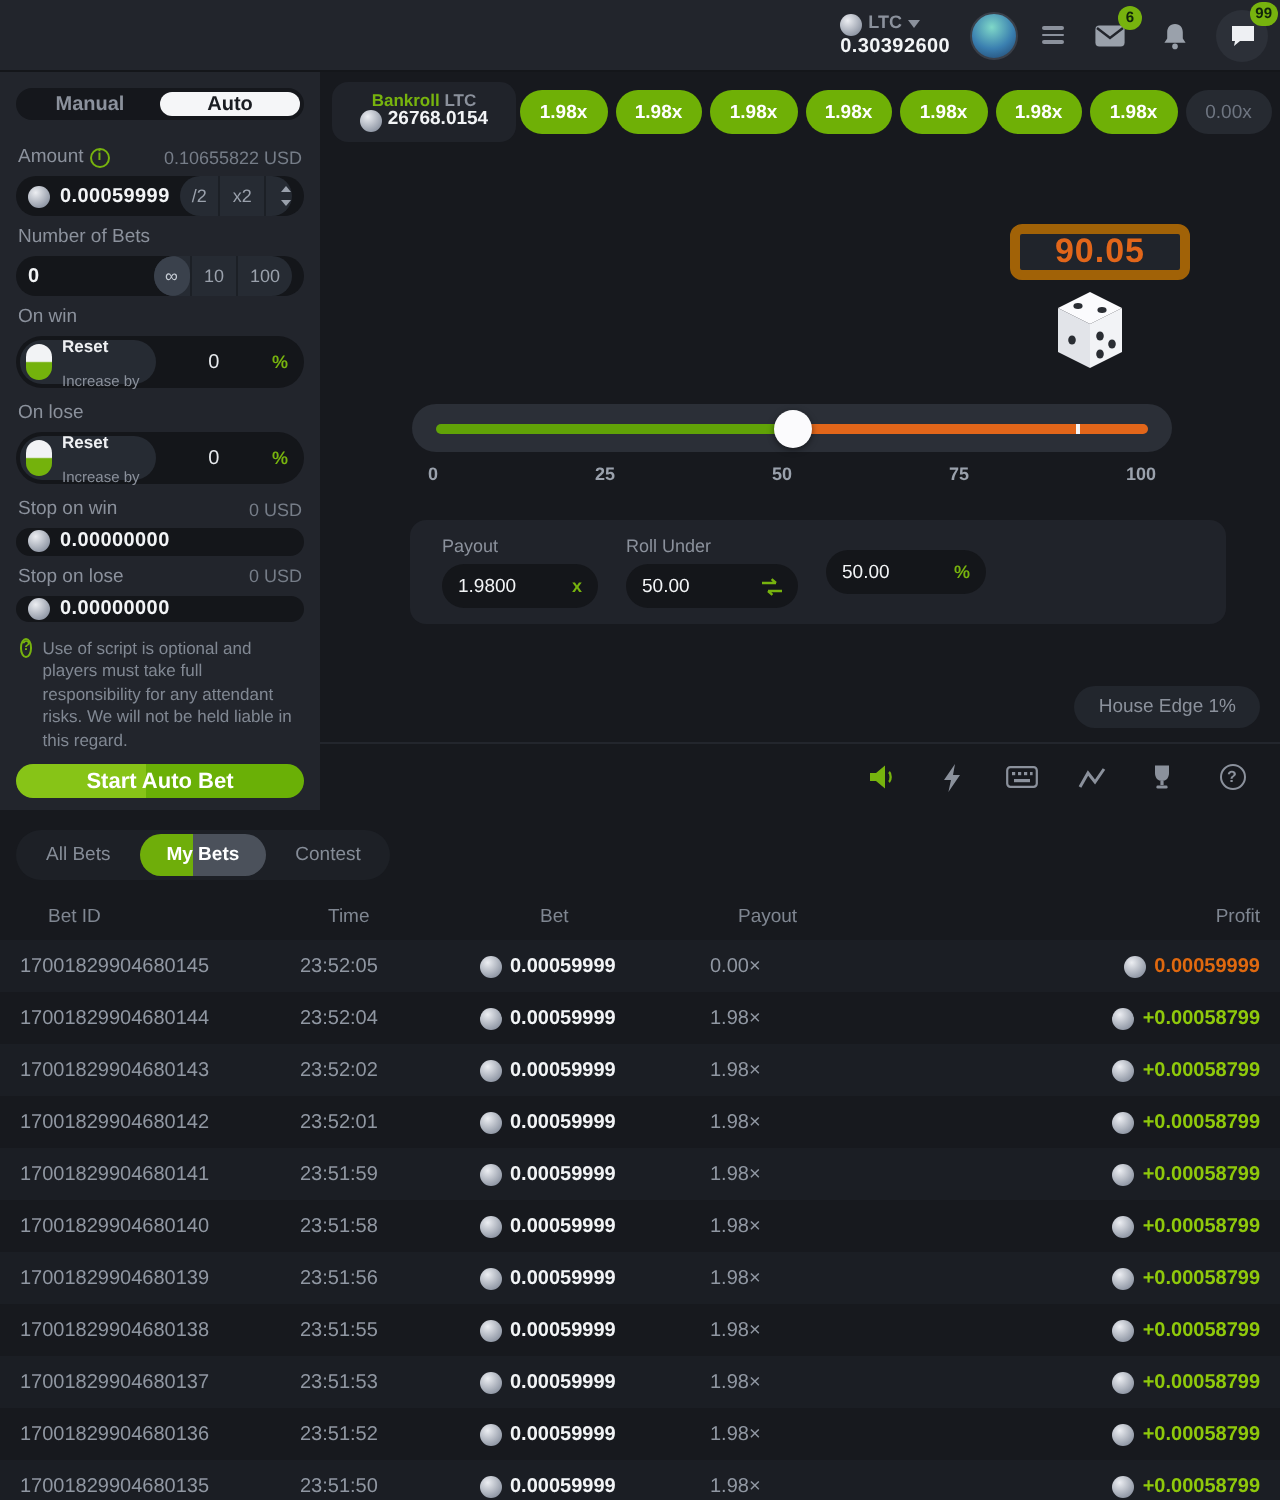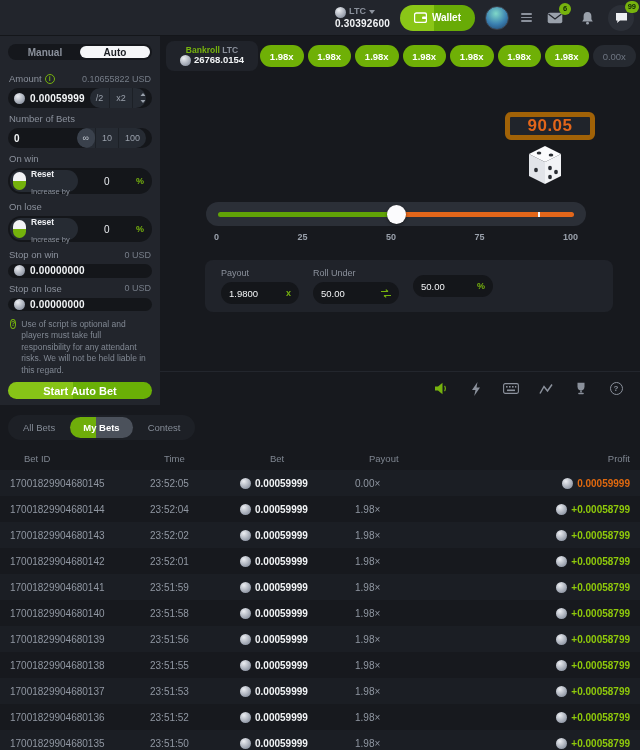--- a/index.html
+++ b/index.html
@@ -108,27 +108,20 @@
 
   <header>
     <div class="currency">
       <div class="cur-top">
         <span class="coin"></span>
         <span>LTC</span>
         <span class="chev"></span>
       </div>
       <div class="cur-bal">0.30392600</div>
     </div>
-    <button class="wallet-btn">
-      <svg width="13" height="11" viewBox="0 0 13 11">
-          <rect x="0.5" y="1" width="12" height="9.5" rx="2" fill="none" stroke="#fff" stroke-width="1.4"></rect>
-          <rect x="8" y="4.5" width="4.5" height="2.6" rx="1.2" fill="#fff"></rect>
-        </svg>
-      <span>Wallet</span>
-    </button>
     <div class="avatar"></div>
     <div class="menu-bars">
         <i></i>
         <i></i>
         <i></i>
       </div>
     <div class="icon-wrap">
       <svg width="16" height="12" viewBox="0 0 16 12">
           <rect x="0.7" y="0.7" width="14.6" height="10.6" rx="2" fill="#9aa1ab"></rect>
           <path d="M1.5 2 L8 7 L14.5 2" stroke="#22252c" stroke-width="1.2" fill="none"></path>
@@ -317,20 +310,21 @@
         <div class="ctl">
           <div class="wc-row">
             <div class="ctl-inp" style="width:80px">
               <span class="ctl-val" style="flex:1">50.00</span>
               <span class="ctl-sfx">%</span>
             </div>
           </div>
         </div>
       </div>
 
+      <div class="house-edge">House Edge 1%</div>
 
       <div class="toolbar">
         <span class="tb-icon">
           <svg width="14" height="13" viewBox="0 0 14 13">
               <path d="M1 4.5 H4 L8.5 0.8 V12.2 L4 8.5 H1 Z" fill="#77b30e"></path>
               <path d="M10.5 4 C11.6 5 11.6 8 10.5 9" stroke="#77b30e" stroke-width="1.2" fill="none"></path>
             </svg>
         </span>
         <span class="tb-icon">
           <svg width="10" height="14" viewBox="0 0 10 14">

